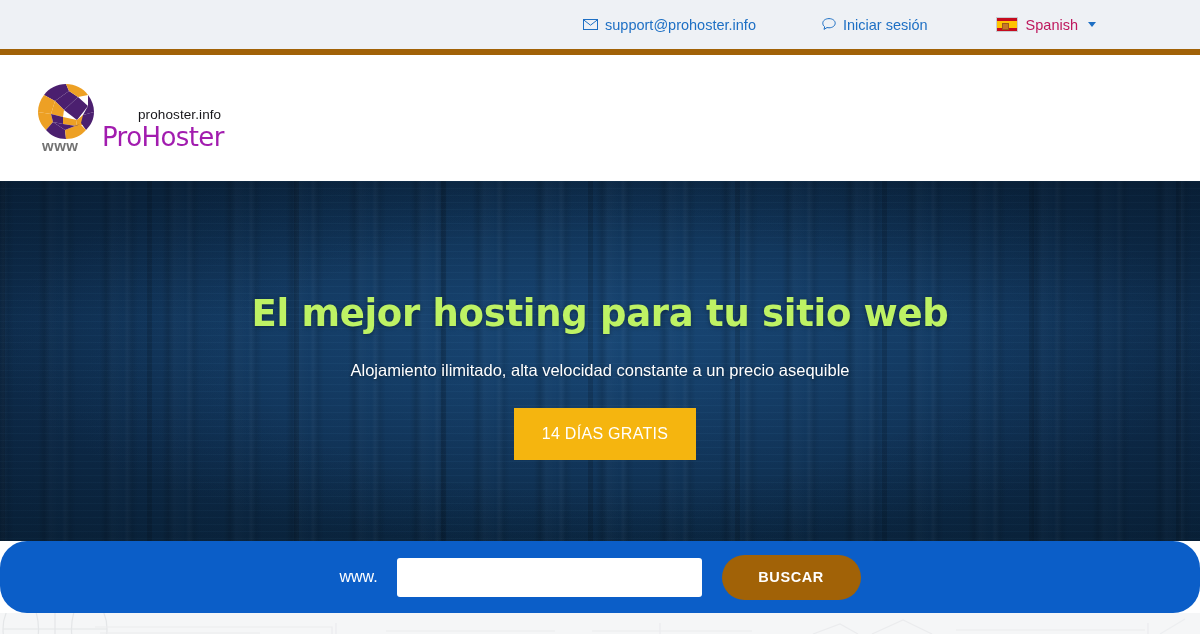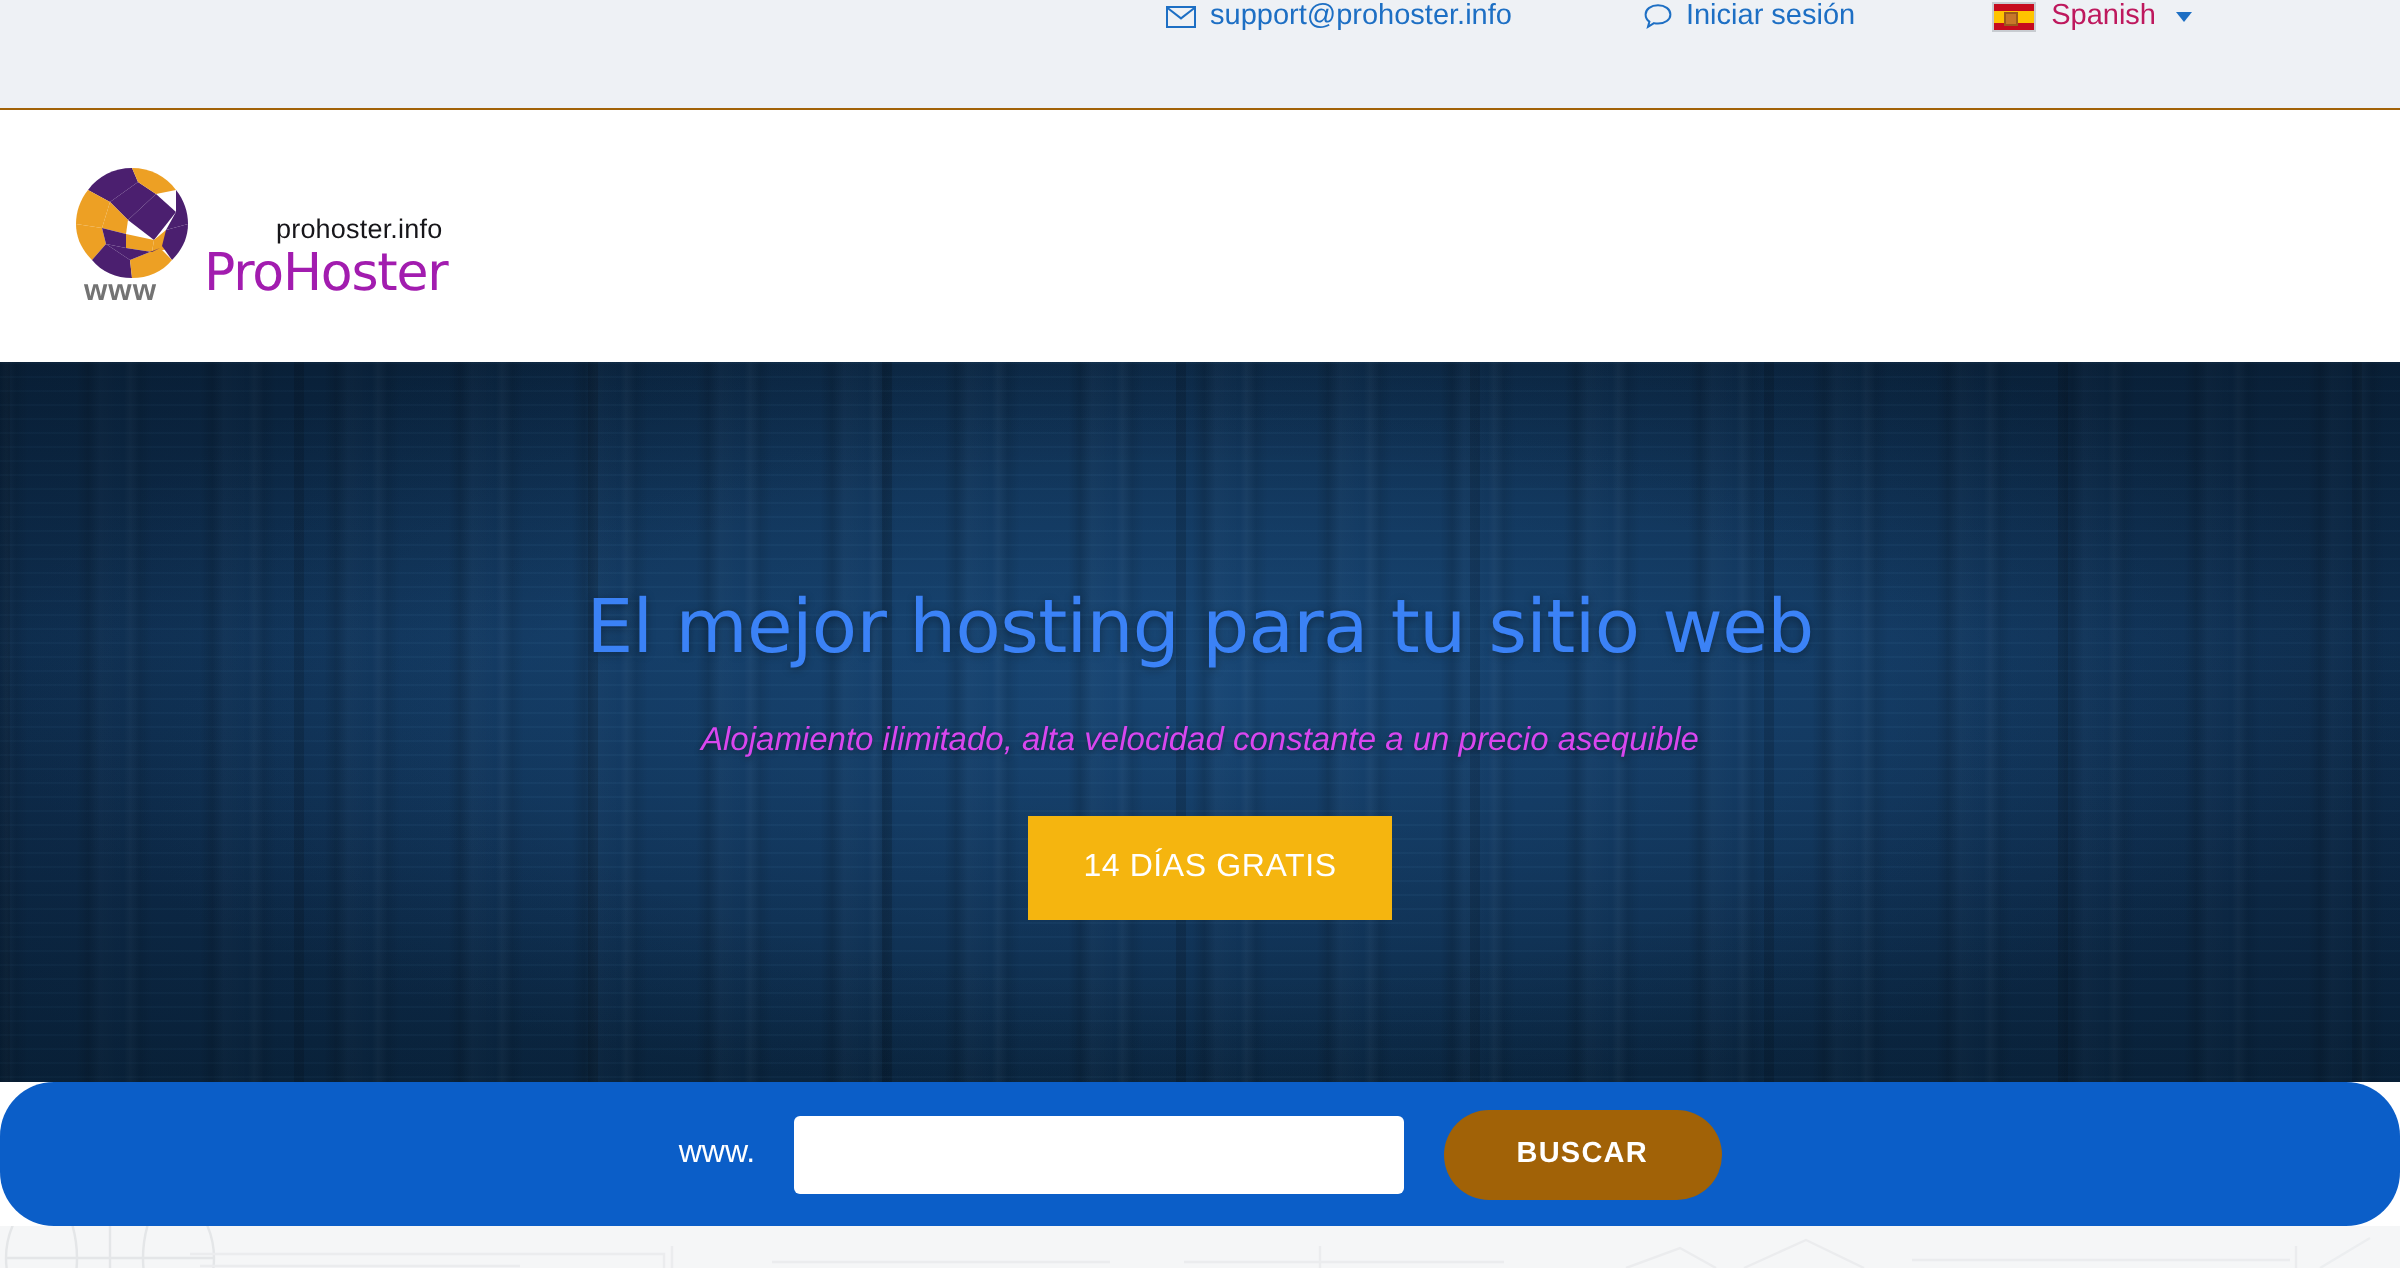--- a/index.html
+++ b/index.html
@@ -7,23 +7,23 @@
     width: 1200px; height: 634px;
     overflow: hidden;
     background: #ffffff;
     font-family: "Liberation Sans", sans-serif;
   }
 
   
   .topbar {
     height: 55px;
     background: #eef1f5;
-    border-bottom: 1px solid #a16207;
-    display: flex;
-    align-items: flex-start;
+    border-bottom: 6px solid #a16207;
+    display: flex;
+    align-items: center;
     justify-content: flex-end;
     padding-right: 104px;
   }
   .topbar-item {
     display: flex;
     align-items: center;
     gap: 7px;
     color: #1d6fc4;
     font-size: 14.5px;
     margin-left: 66px;
@@ -178,33 +178,32 @@
   }
   .hero-inner {
     position: relative;
     height: 100%;
     display: flex;
     flex-direction: column;
     align-items: center;
     padding-top: 111px;
   }
   .hero-title {
-    color: #3b82f6;
+    color: #bef264;
     font-size: 37px;
-    font-weight: normal;
+    font-weight: bold;
     letter-spacing: -0.3px;
     text-shadow: 0 1px 4px rgba(0,0,0,0.35);
     font-family: "DejaVu Sans", sans-serif;
   }
   .hero-sub {
-    color: #d946ef;
+    color: #ffffff;
     font-size: 16.5px;
     margin-top: 26px;
     text-shadow: 0 1px 3px rgba(0,0,0,0.4);
-    font-style: italic;
   }
   .hero-cta {
     margin-top: 28px;
     background: #f5b50f;
     color: #ffffff;
     border: none;
     font-size: 16px;
     letter-spacing: 0.3px;
     padding: 0 28px;
     height: 52px;

